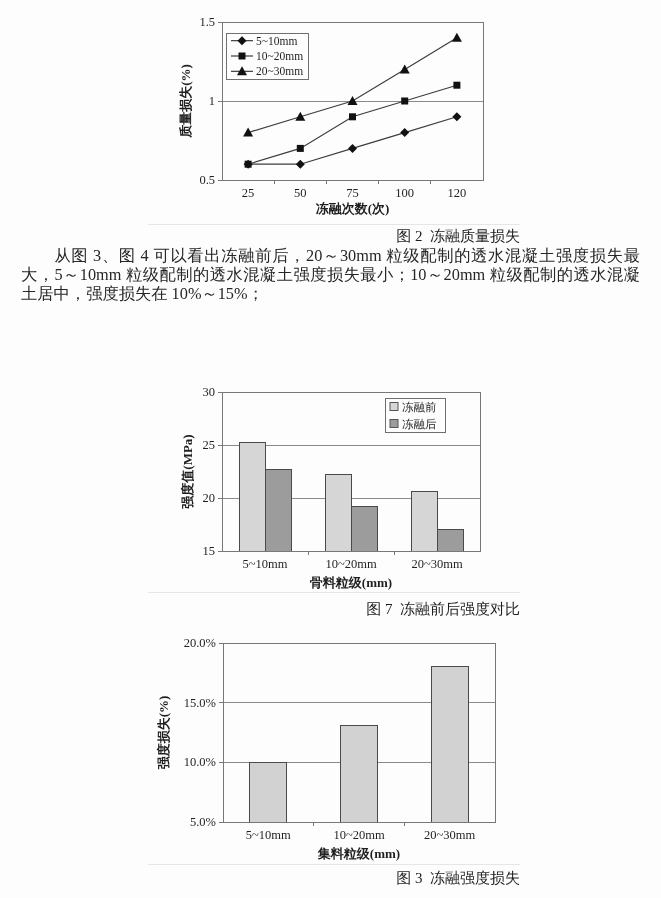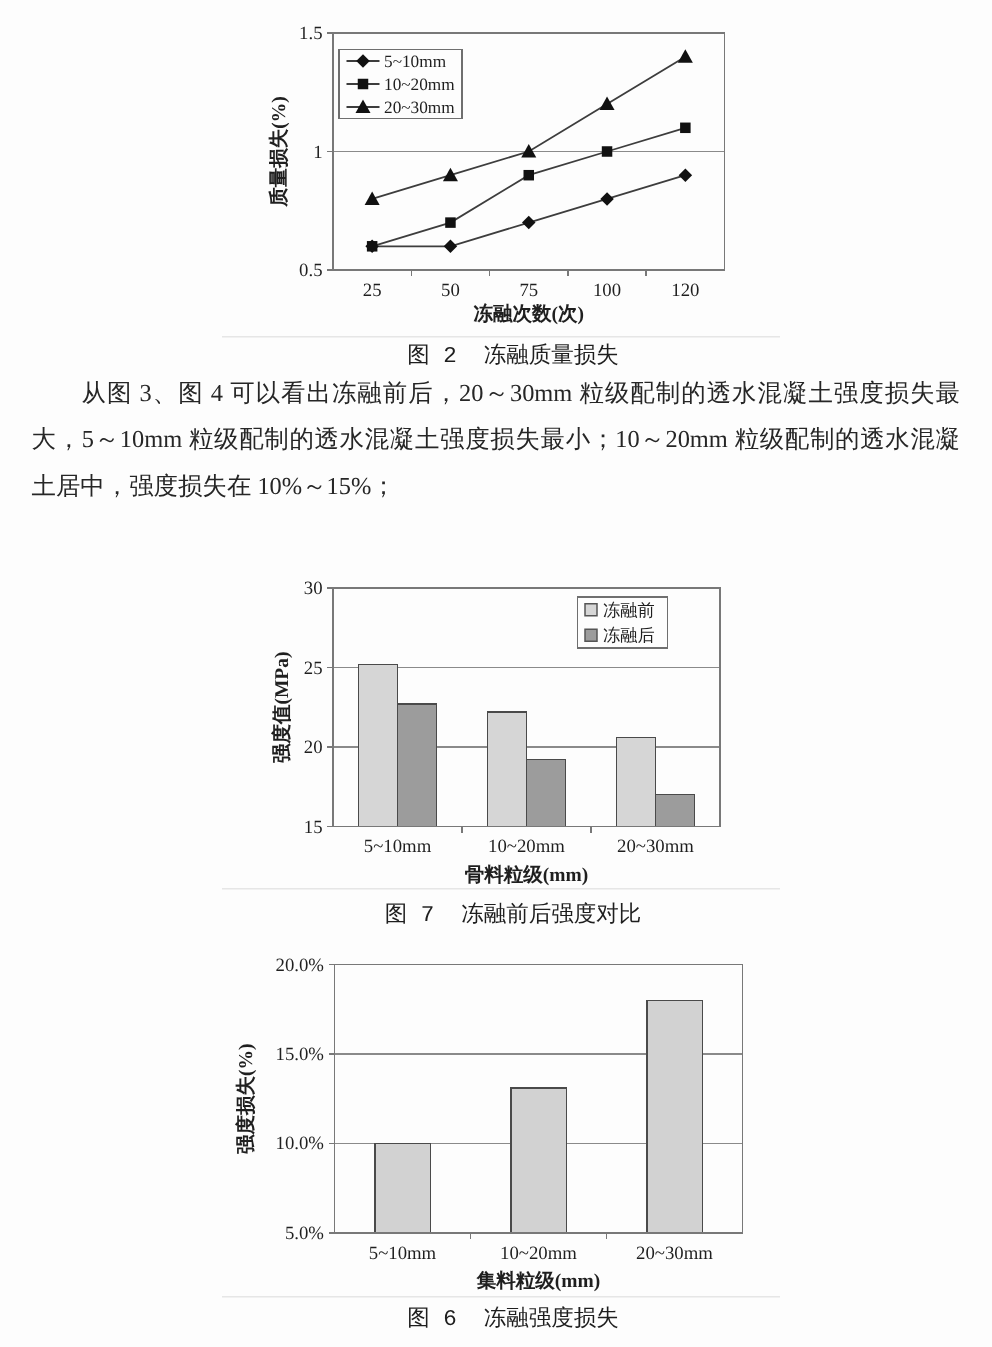--- a/index.html
+++ b/index.html
@@ -4,28 +4,28 @@
 <style>
   html,body{margin:0;padding:0}
   body{
     width:661px;height:898px;background:#fdfdfd;
     font-family:"Liberation Serif", serif;color:#262626;
   }
   .page{position:relative;width:661px;height:898px;overflow:hidden;background:#fdfdfd}
   .figure{position:absolute;margin:0;padding:0}
   .figure svg{display:block;border-bottom:1px solid #e6e6e6;background:#fdfdfd}
   .cap{
-    text-align:center;font-size:15px;color:#1e1e1e;
-    padding-left:16px;margin-top:2px;white-space:pre;font-family:Liberation Mono, monospace;
+    text-align:right;font-size:15px;color:#1e1e1e;
+    padding-left:16px;margin-top:2px;white-space:pre;
   }
   #fig3 .cap{margin-top:7px}
   #fig4 .cap{margin-top:4px}
   .bodytext{
     position:absolute;top:246px;left:21px;width:619px;
-    font-size:16.3px;line-height:31px;text-align:justify;
+    font-size:16.3px;line-height:19px;text-align:justify;
   }
   .para{margin:0;text-indent:2.05em}
 </style>
 </head>
 <body>
 
 <div class="page">
 
   <figure class="figure" id="fig2" style="left:148px;top:6px;width:372px">
     <svg id="fig2-svg" width="372" height="218" viewBox="0 0 372 218">
@@ -170,16 +170,16 @@
         </g>
         <g>
           <line x1="165.66666666666669" x2="165.66666666666669" y1="186" y2="190" stroke="#787878" stroke-width="1" shape-rendering="crispEdges"></line>
           <line x1="256.33333333333337" x2="256.33333333333337" y1="186" y2="190" stroke="#787878" stroke-width="1" shape-rendering="crispEdges"></line>
           <text x="120.33333333333334" y="203" font-size="12.5" text-anchor="middle" fill="#1f1f1f" font-family="&quot;Liberation Serif&quot;, serif" font-weight="normal">5~10mm</text>
           <text x="211" y="203" font-size="12.5" text-anchor="middle" fill="#1f1f1f" font-family="&quot;Liberation Serif&quot;, serif" font-weight="normal">10~20mm</text>
           <text x="301.66666666666663" y="203" font-size="12.5" text-anchor="middle" fill="#1f1f1f" font-family="&quot;Liberation Serif&quot;, serif" font-weight="normal">20~30mm</text>
           <text x="211" y="222" font-size="13" text-anchor="middle" fill="#1f1f1f" font-family="&quot;Liberation Serif&quot;, serif" font-weight="600">集料粒级(mm)</text>
         </g>
       </svg>
-    <figcaption class="cap">图 6  冻融强度损失</figcaption>
+    <figcaption class="cap">图 3  冻融强度损失</figcaption>
   </figure>
 
 </div>
 
 </body></html>

